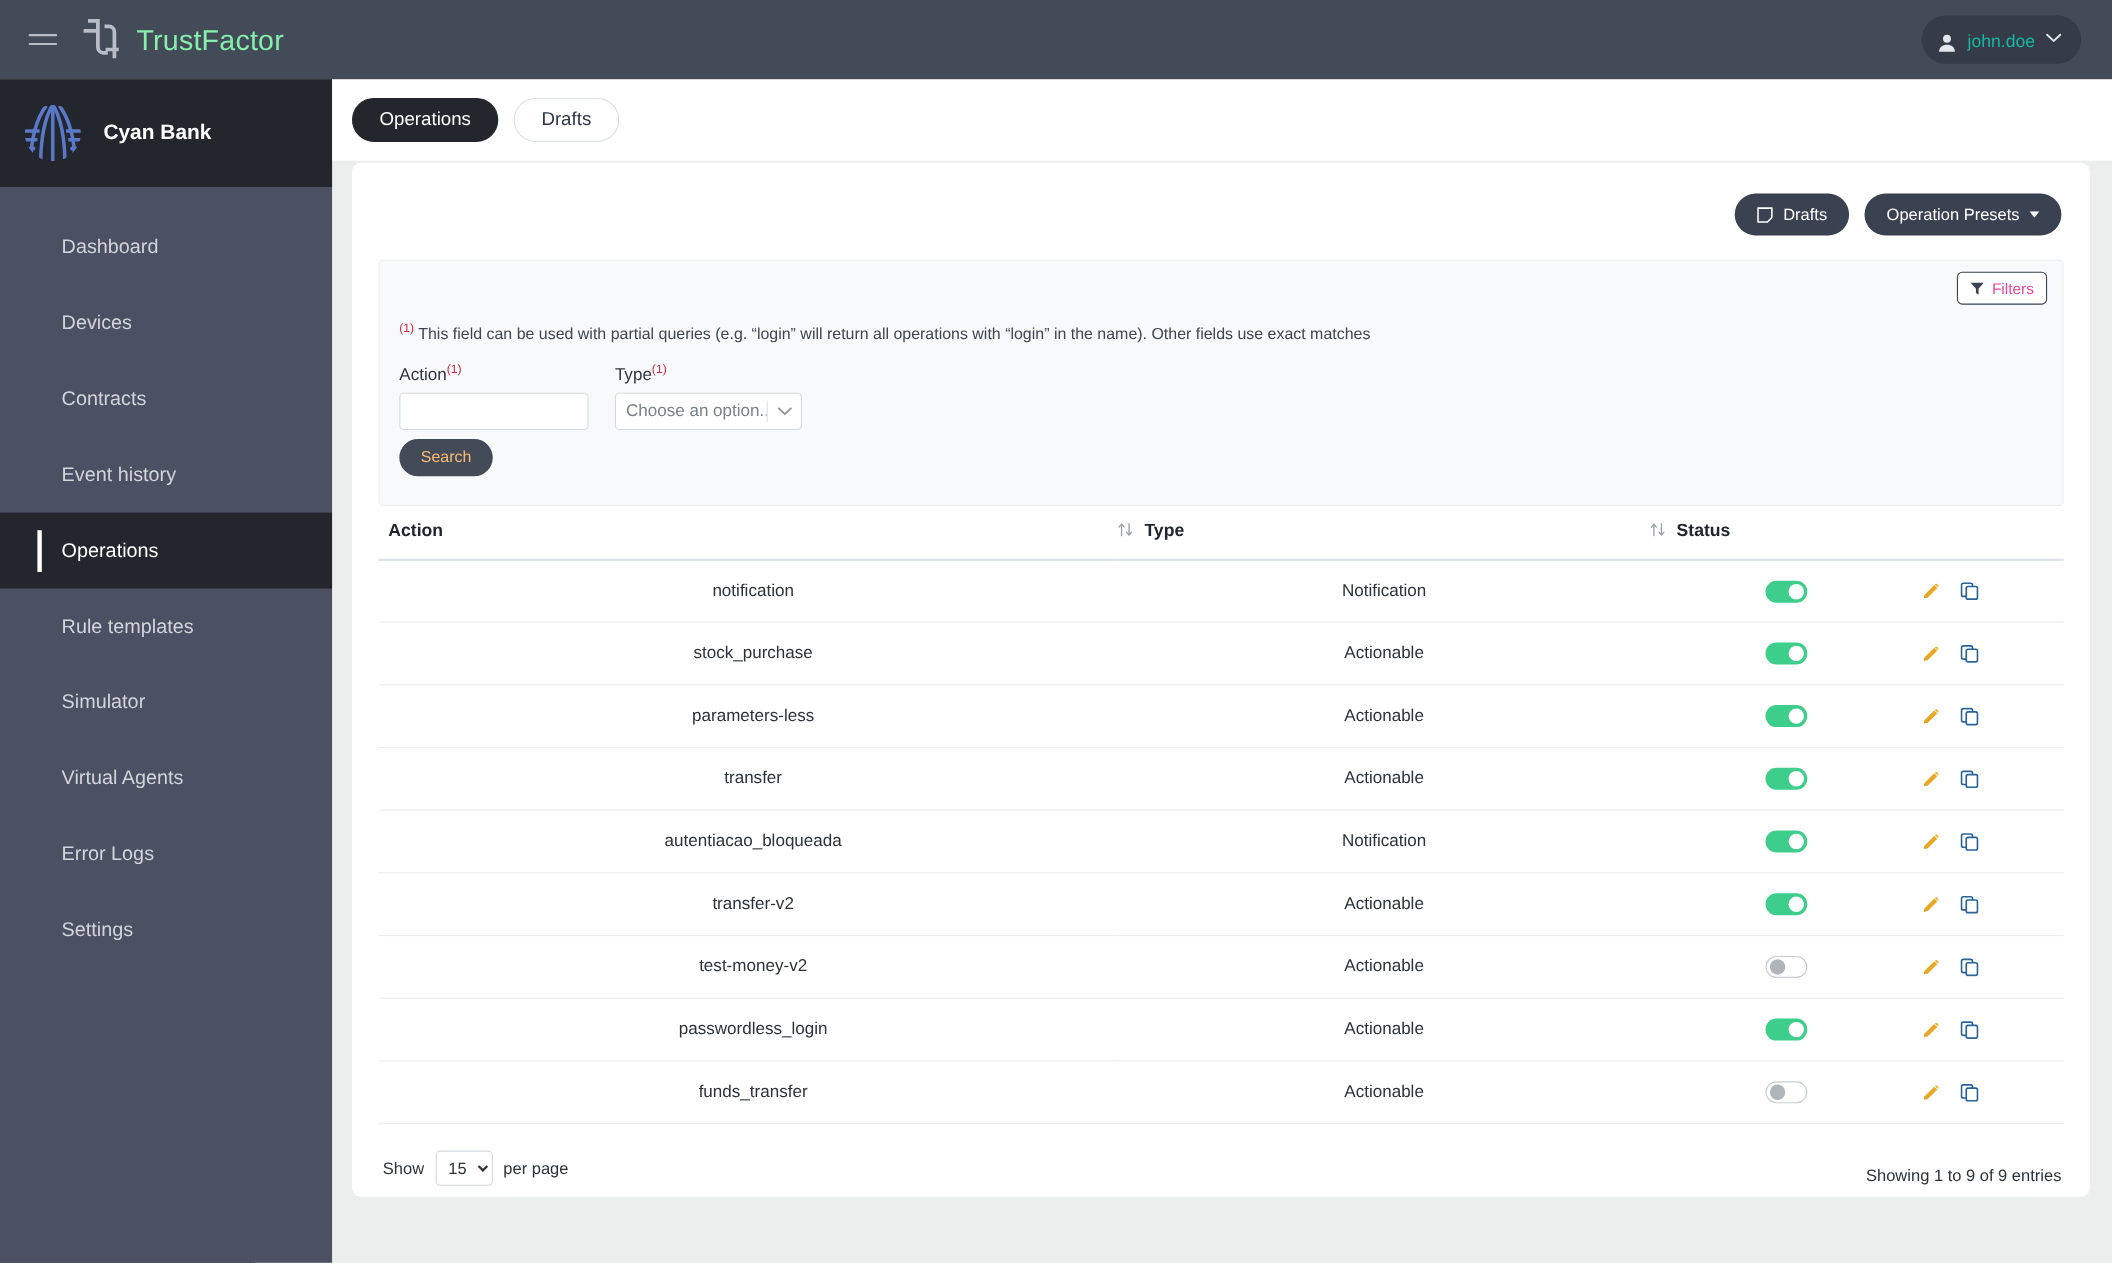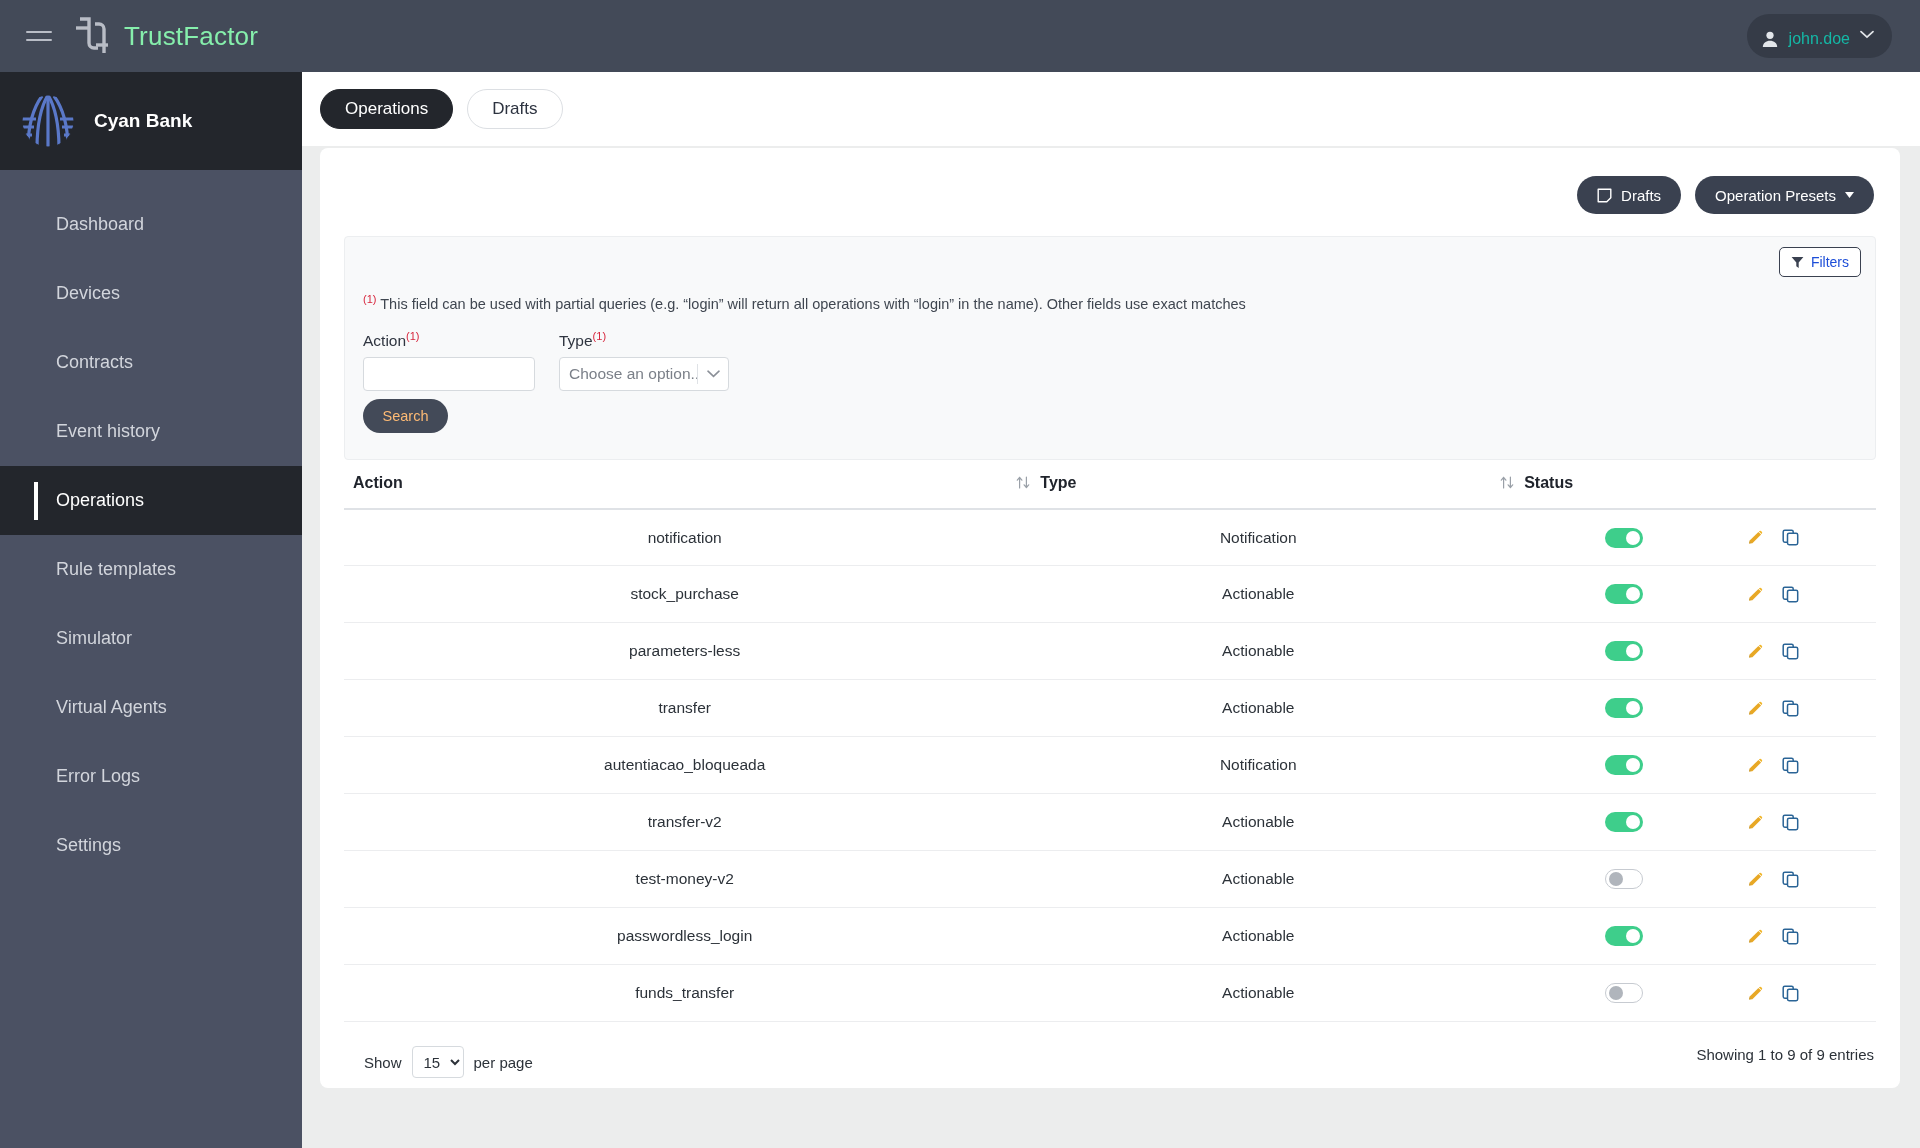--- a/index.html
+++ b/index.html
@@ -106,21 +106,21 @@
 
   .filter-panel {
     margin: 22px 24px 0 24px;
     background: #f8f9fa; border: 1px solid #eceef0;
     border-radius: 4px; padding: 12px 18px 26px 18px;
     position: relative; min-height: 196px;
   }
   .filters-btn {
     position: absolute; right: 14px; top: 10px;
     height: 30px; padding: 0 11px; border-radius: 5px;
-    border: 1px solid #3a4150; background: #fff; color: #1d4ed8;
+    border: 1px solid #3a4150; background: #fff; color: #ec4899;
     font-size: 14px; display: flex; align-items: center; gap: 7px;
     cursor: pointer; font-family: inherit;
   }
   .hint {
     margin-top: 44px; font-size: 14.5px; color: #3f4650;
   }
   .sup { color: #d7263d; font-size: 11px; vertical-align: super; }
   .fields { display: flex; gap: 24px; margin-top: 18px; }
   .field-label { font-size: 15.5px; color: #2f3540; margin-bottom: 7px; }
   .text-input {
@@ -173,22 +173,22 @@
     border-radius: 50%;
   }
   .toggle.on .knob { right: 3px; background: #ffffff; }
   .toggle.off .knob { left: 3px; background: #b0b5bc; top: 2px; }
 
   .row-ops { display: flex; gap: 18px; align-items: center; }
   .icon-btn { cursor: pointer; width: 17px; height: 17px; display: block; }
 
   
   .table-footer {
-    display: flex; align-items: flex-start; justify-content: space-between;
-    padding: 24px 26px 0 44px;
+    display: flex; align-items: flex-end; justify-content: space-between;
+    padding: 24px 26px 0 28px;
   }
   .per-page { display: flex; align-items: center; gap: 10px; font-size: 15px; color: #2c3239; }
   .pp-select {
     height: 32px; width: 52px; border: 1px solid #d6dade; border-radius: 4px;
     background: #fff; font-family: inherit; font-size: 15px; color: #2c3239;
     padding-left: 7px;
   }
   .entries { font-size: 15px; color: #2c3239; }
 </style>
 </head>

